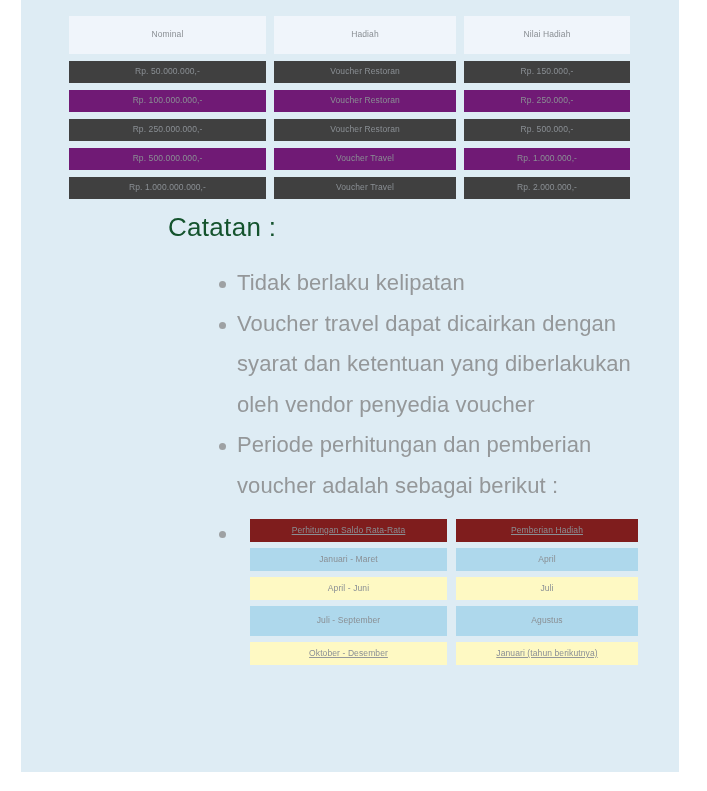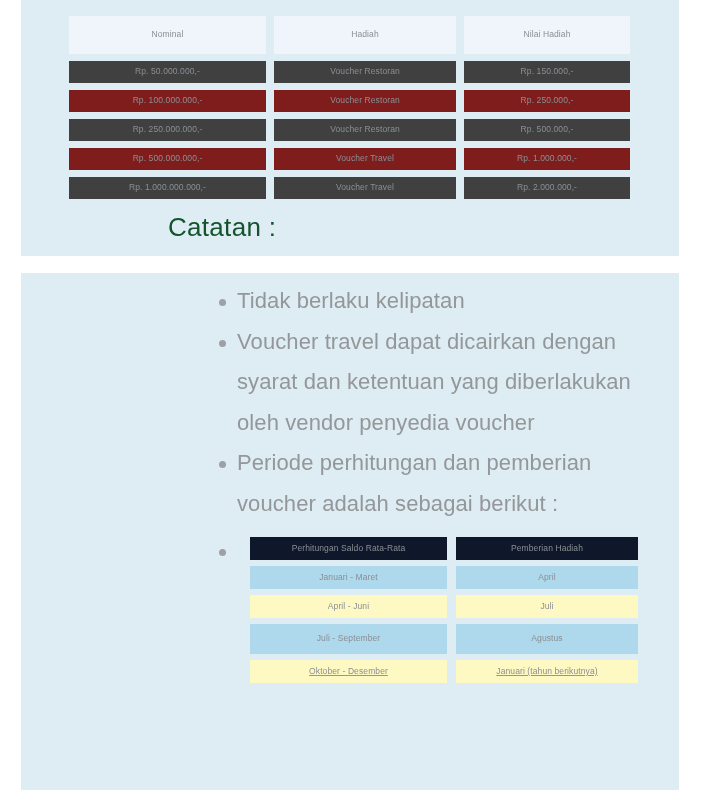--- a/index.html
+++ b/index.html
@@ -54,35 +54,35 @@
     text-align: center;
     line-height: 1.1;
     padding: 2px 4px;
   }
   .pcell.c1 { width: 197px; }
   .pcell.c2 { width: 182px; }
   .pcell.c3 { width: 166px; }
 
   .prize-row.head .pcell { height: 38px; background: #f0f5fb; }
   .prize-row.odd  .pcell { height: 22px; background: #404040; }
-  .prize-row.even .pcell { height: 22px; background: #7f1d1d; }
+  .prize-row.even .pcell { height: 22px; background: #701a75; }
 
   .catatan {
     position: absolute;
     left: 147px;
     top: 212px;
     font-size: 26px;
     color: #14532d;
     letter-spacing: .3px;
     white-space: nowrap;
   }
 
   
   #panel-bottom {
-    top: 273px;
+    top: 255px;
     height: 517px;
   }
 
   .notes {
     position: absolute;
     left: 172px;
     top: 8px;
     width: 470px;
     margin: 0;
     padding: 0;
@@ -137,21 +137,21 @@
     font-size: 8.5px;
     color: #8a8f94;
     letter-spacing: .1px;
     text-align: center;
     line-height: 1.1;
     padding: 2px 4px;
   }
   .dcell.d1 { width: 197px; }
   .dcell.d2 { width: 182px; }
 
-  .period-row.head .dcell { height: 23px; background: #0f172a; }
+  .period-row.head .dcell { height: 23px; background: #7f1d1d; text-decoration: underline; }
   .period-row.odd  .dcell { height: 23px; background: #aed8ec; }
   .period-row.even .dcell { height: 23px; background: #fef9c3; }
   .period-row.tall .dcell { height: 30px; }
 </style>
 </head>
 <body>
 
 <div class="panel" id="panel-top">
 
   <div class="prize-table">

